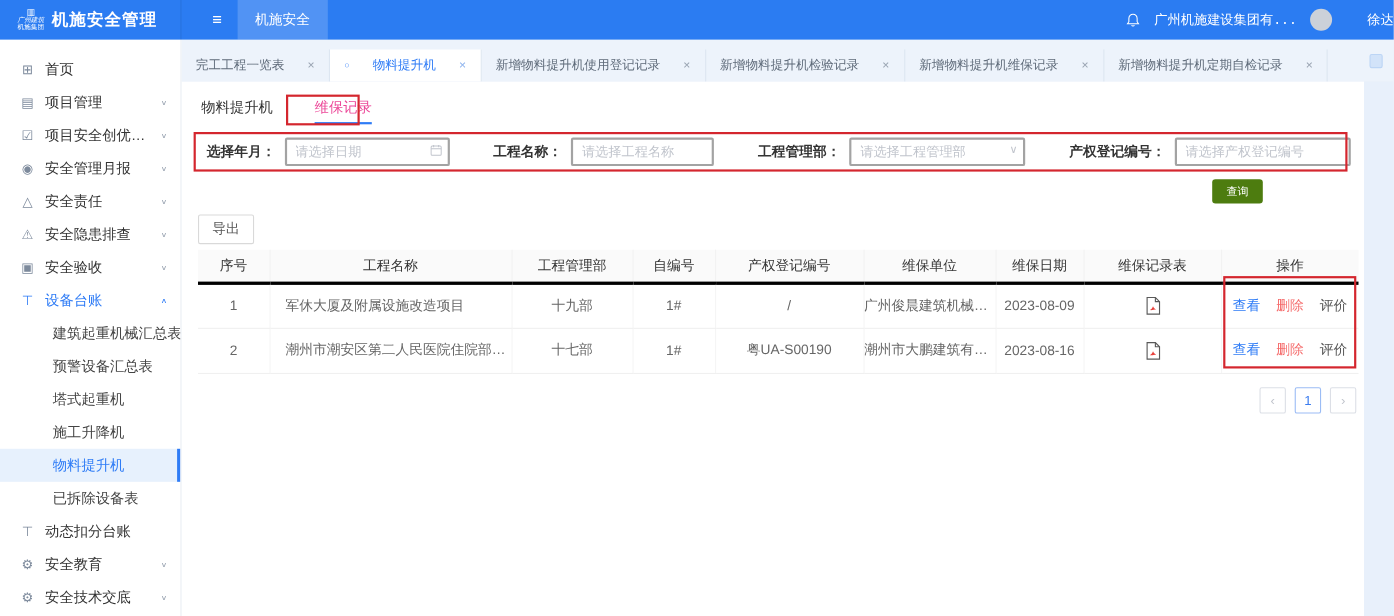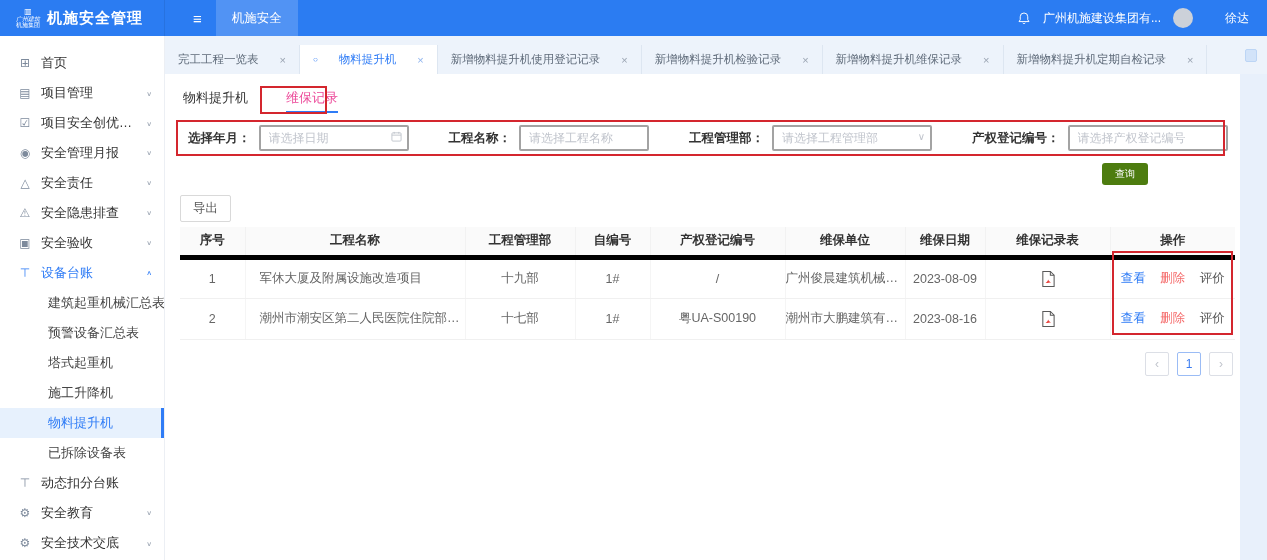--- a/index.html
+++ b/index.html
@@ -12,21 +12,21 @@
   .logo-area { width:165px; height:36px; display:flex; align-items:center;
     padding-left:16px; gap:7px; border-right:1px solid rgba(0,0,0,.08); }
   .emblem { display:flex; flex-direction:column; align-items:center; line-height:1.05; }
   .emblem .em-ico { font-size:8px; }
   .emblem .em-t1 { font-size:6px; font-style:italic; }
   .emblem .em-t2 { font-size:6px; }
   .app-title { font-size:15px; font-weight:bold; letter-spacing:1px; white-space:nowrap; }
   .hamburger { margin-left:14px; font-size:15px; padding:0 14px; cursor:pointer; }
   .top-nav-item { height:36px; line-height:36px; padding:0 16px; font-size:12.5px;
     background:rgba(255,255,255,.18); cursor:pointer; }
-  .header-right { margin-left:auto; display:flex; align-items:center; gap:12px; padding-right:18px; }
+  .header-right { margin-left:auto; display:flex; align-items:center; gap:12px; padding-right:0;font-family:Liberation Mono, monospace; }
   .bell { display:flex; cursor:pointer; }
   .company { font-size:12px; }
   .avatar { width:20px; height:20px; border-radius:50%; background:#ccd1d9; }
   .username { font-size:12px;margin-left:20px; }
 
   
   .sidebar { position:absolute; left:0; top:36px; width:165px; height:524px;
     background:#fff; border-right:1px solid #eceff4; padding-top:12px; font-size:13px;
     color:#333; overflow:hidden; z-index:4; }
   .s-item { height:30px; display:flex; align-items:center; padding:0 12px 0 18px; gap:9px; cursor:pointer; white-space:nowrap; }
@@ -72,22 +72,22 @@
   .query-row { margin-top:8px; height:22px; text-align:right; padding-right:92px; }
   .btn-query { background:#4d7c0f; color:#fff; border:none; border-radius:3px;
     font-size:10px; padding:4px 13px; cursor:pointer;
     font-family:"Liberation Sans","DejaVu Sans",sans-serif; }
 
   .btn-export { margin:10px 0 5px 15px; background:#fff; border:1px solid #d9d9d9;
     border-radius:2px; color:#595959; font-size:12.5px; padding:4px 12px; cursor:pointer;
     font-family:"Liberation Sans","DejaVu Sans",sans-serif; }
 
   table.grid { margin-left:15px; width:1055px; border-collapse:collapse; table-layout:fixed; }
-  .grid th { background:#fafafa; height:30px; font-size:12.5px; color:#333; font-weight:bold;
-    border-bottom:5px solid #000000; border-right:1px solid #f2f2f2; }
+  .grid th { background:#fafafa; height:30px; font-size:12.5px; color:#333; font-weight:normal;
+    border-bottom:3px solid #000000; border-right:1px solid #f2f2f2; }
   .grid th:last-child, .grid td:last-child { border-right:none; }
   .grid td { height:41px; font-size:12.5px; color:#666; text-align:center;
     border-bottom:1px solid #f0f0f0; border-right:1px solid #f5f5f5;
     white-space:nowrap; overflow:hidden; text-overflow:ellipsis; }
   .grid td.cell-project { text-align:left; padding-left:14px; }
   .act-view { color:#2f7cf6; cursor:pointer; }
   .act-del { color:#f56c6c; cursor:pointer; margin-left:11px; }
   .act-eval { color:#555; cursor:pointer; margin-left:11px; }
   .pdf-btn { display:inline-flex; cursor:pointer; vertical-align:middle; }
 

